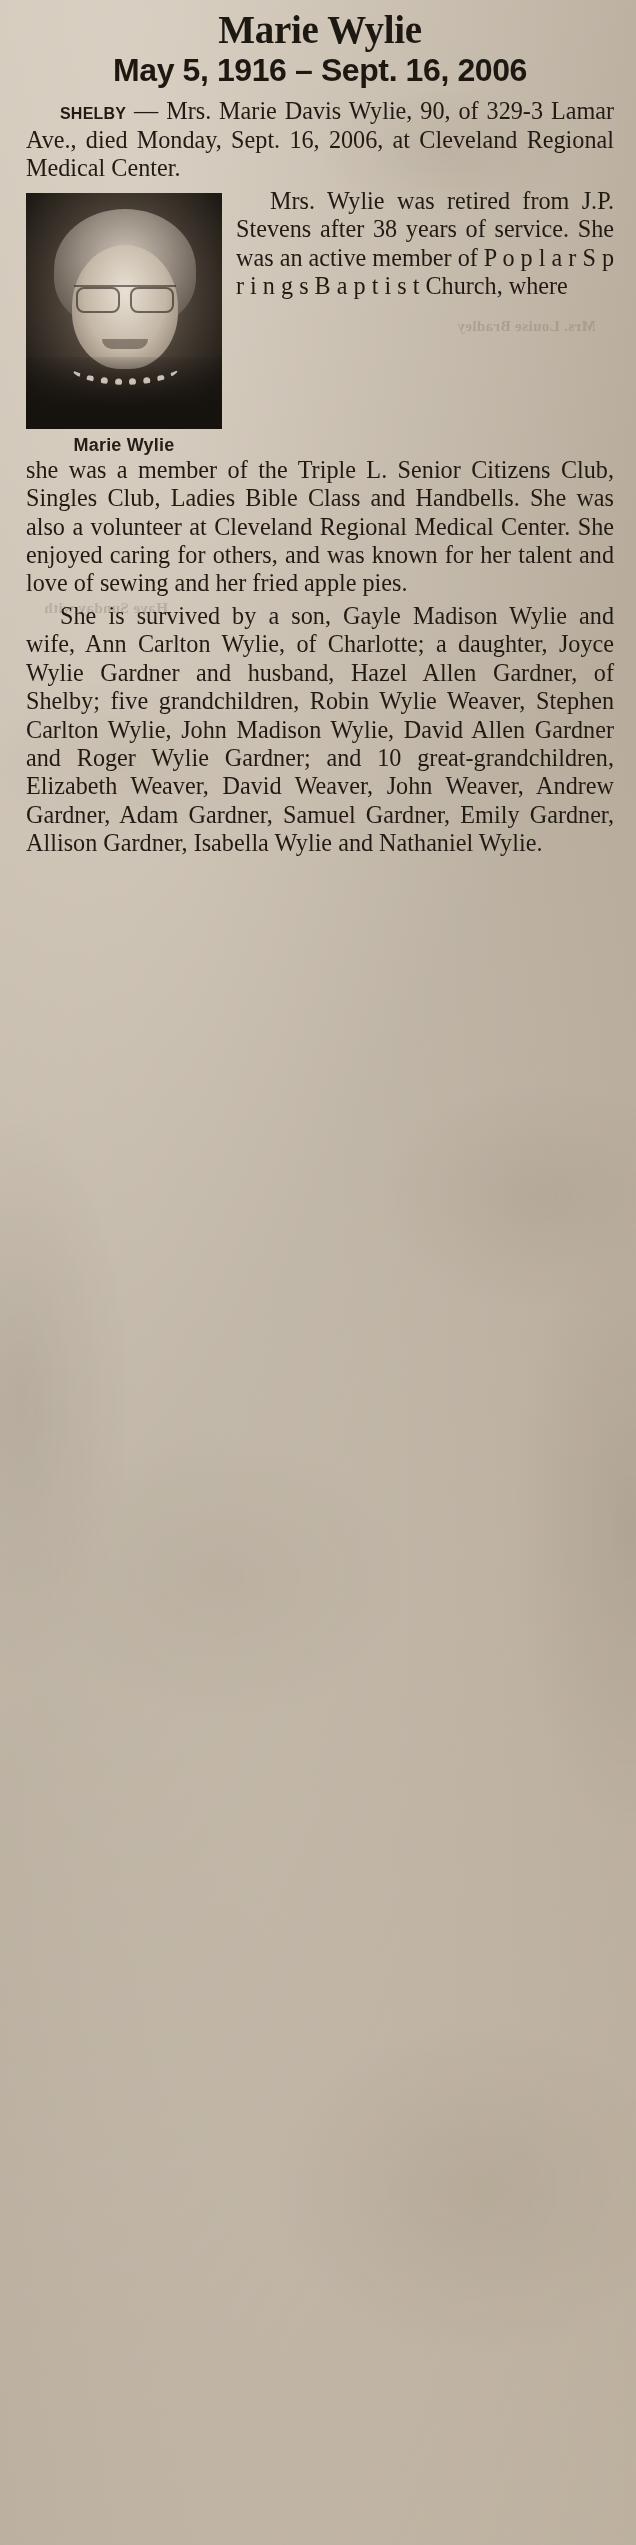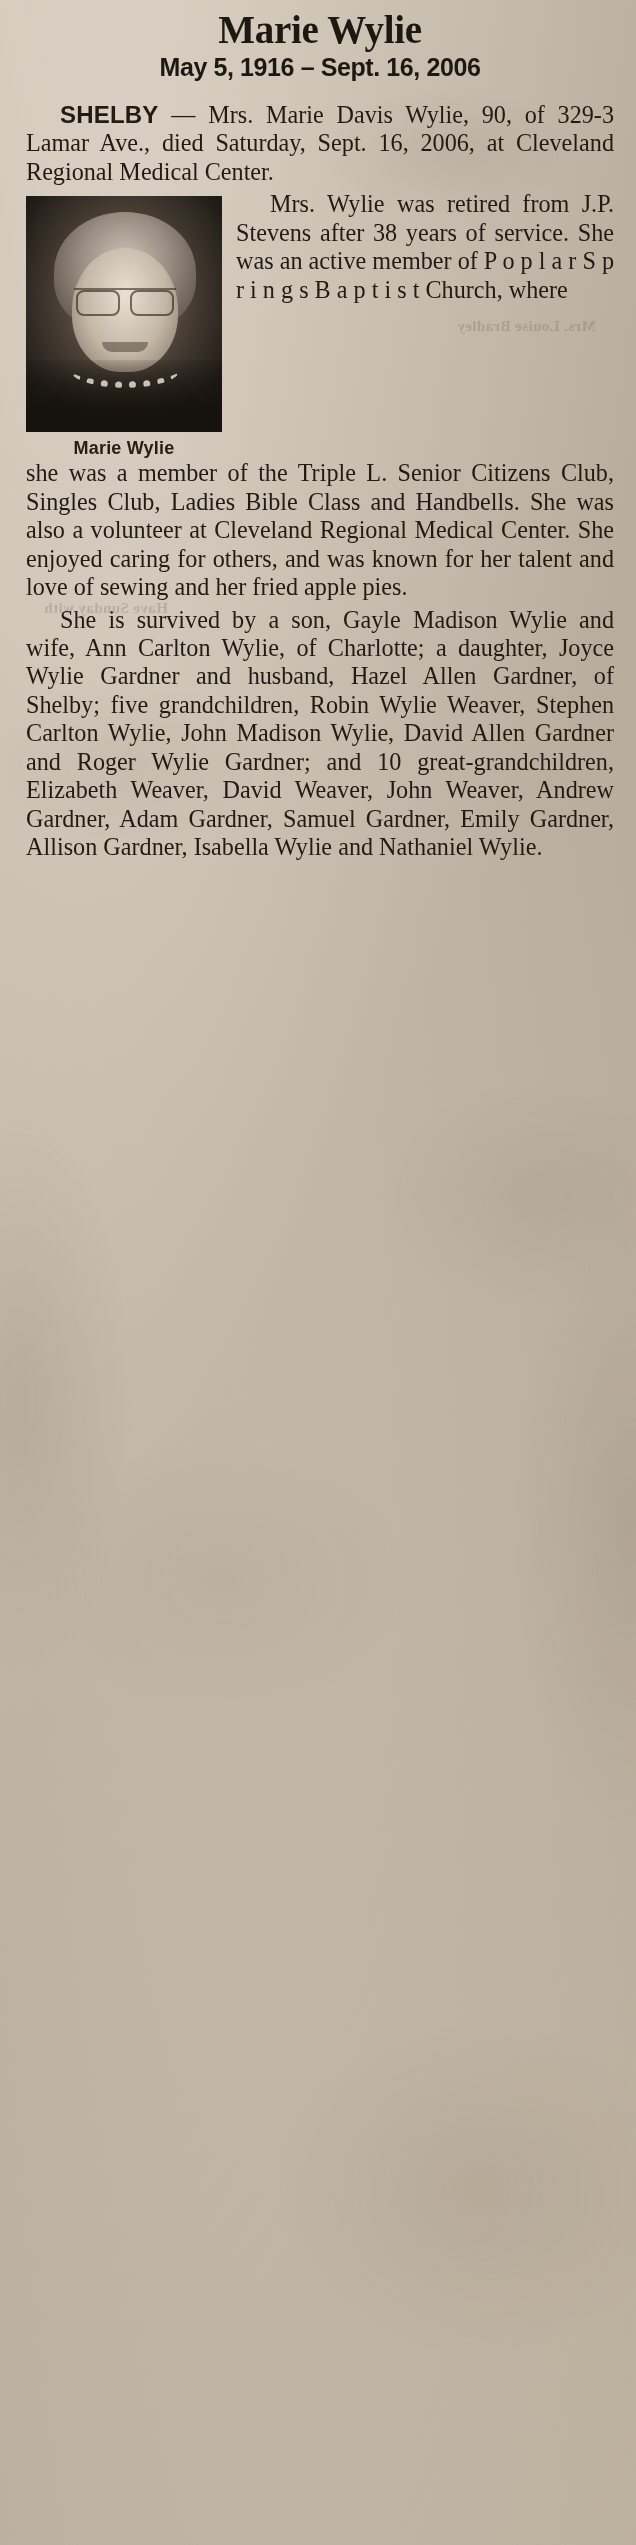--- a/index.html
+++ b/index.html
@@ -58,23 +58,23 @@
     margin: 0 0 4px 0;
     text-align: center;
     font-size: 39px;
     line-height: 1.02;
     font-weight: bold;
     letter-spacing: -0.3px;
     color: #1d1812;
     font-family: "Liberation Serif", serif;
   }
   h2#dates {
-    margin: 0 0 21px 0;
+    margin: 0 0 10px 0;
     text-align: center;
-    font-size: 25px;
+    font-size: 32px;
     line-height: 1.05;
     font-weight: bold;
     color: #1d1812;
     font-family: "Liberation Sans", sans-serif;
     letter-spacing: -0.4px;
   }
   p.body {
     margin: 0 0 4px 0;
     font-size: 24.2px;
     line-height: 1.175;
@@ -82,21 +82,21 @@
     text-justify: inter-word;
     color: #211b14;
     text-indent: 34px;
     font-family: "Liberation Serif", serif;
     -webkit-hyphens: none;
     hyphens: none;
   }
   p.body .lead {
     font-family: "Liberation Sans", sans-serif;
     font-weight: bold;
-    font-size: 24px;
+    font-size: 16px;
     letter-spacing: 0.2px;
   }
   .figure {
     float: left;
     width: 196px;
     margin: 6px 14px 0 0;
     shape-outside: margin-box;
   }
   .photo {
     width: 196px;
@@ -180,21 +180,21 @@
   <div class="ghost" id="ghost1">Mrs. Louise Bradley</div>
   <div class="ghost" id="ghost2">Have Sunday with</div>
 
   <div class="content">
 
     <h1 id="headline">Marie Wylie</h1>
     <h2 id="dates">May 5, 1916 – Sept. 16, 2006</h2>
 
     <p class="body">
       <span class="lead">SHELBY</span>
-      <span>— Mrs. Marie Davis Wylie, 90, of 329-3 Lamar Ave., died Saturday, Sept. 16, 2006, at Cleveland Regional Medical Center.</span>
+      <span>— Mrs. Marie Davis Wylie, 90, of 329-3 Lamar Ave., died Monday, Sept. 16, 2006, at Cleveland Regional Medical Center.</span>
     </p>
 
 
     <div class="figure">
       <div class="photo">
         <div class="hair"></div>
         <div class="face"></div>
         <div class="glasses"></div>
         <div class="mouth"></div>
         <div class="collar"></div>

